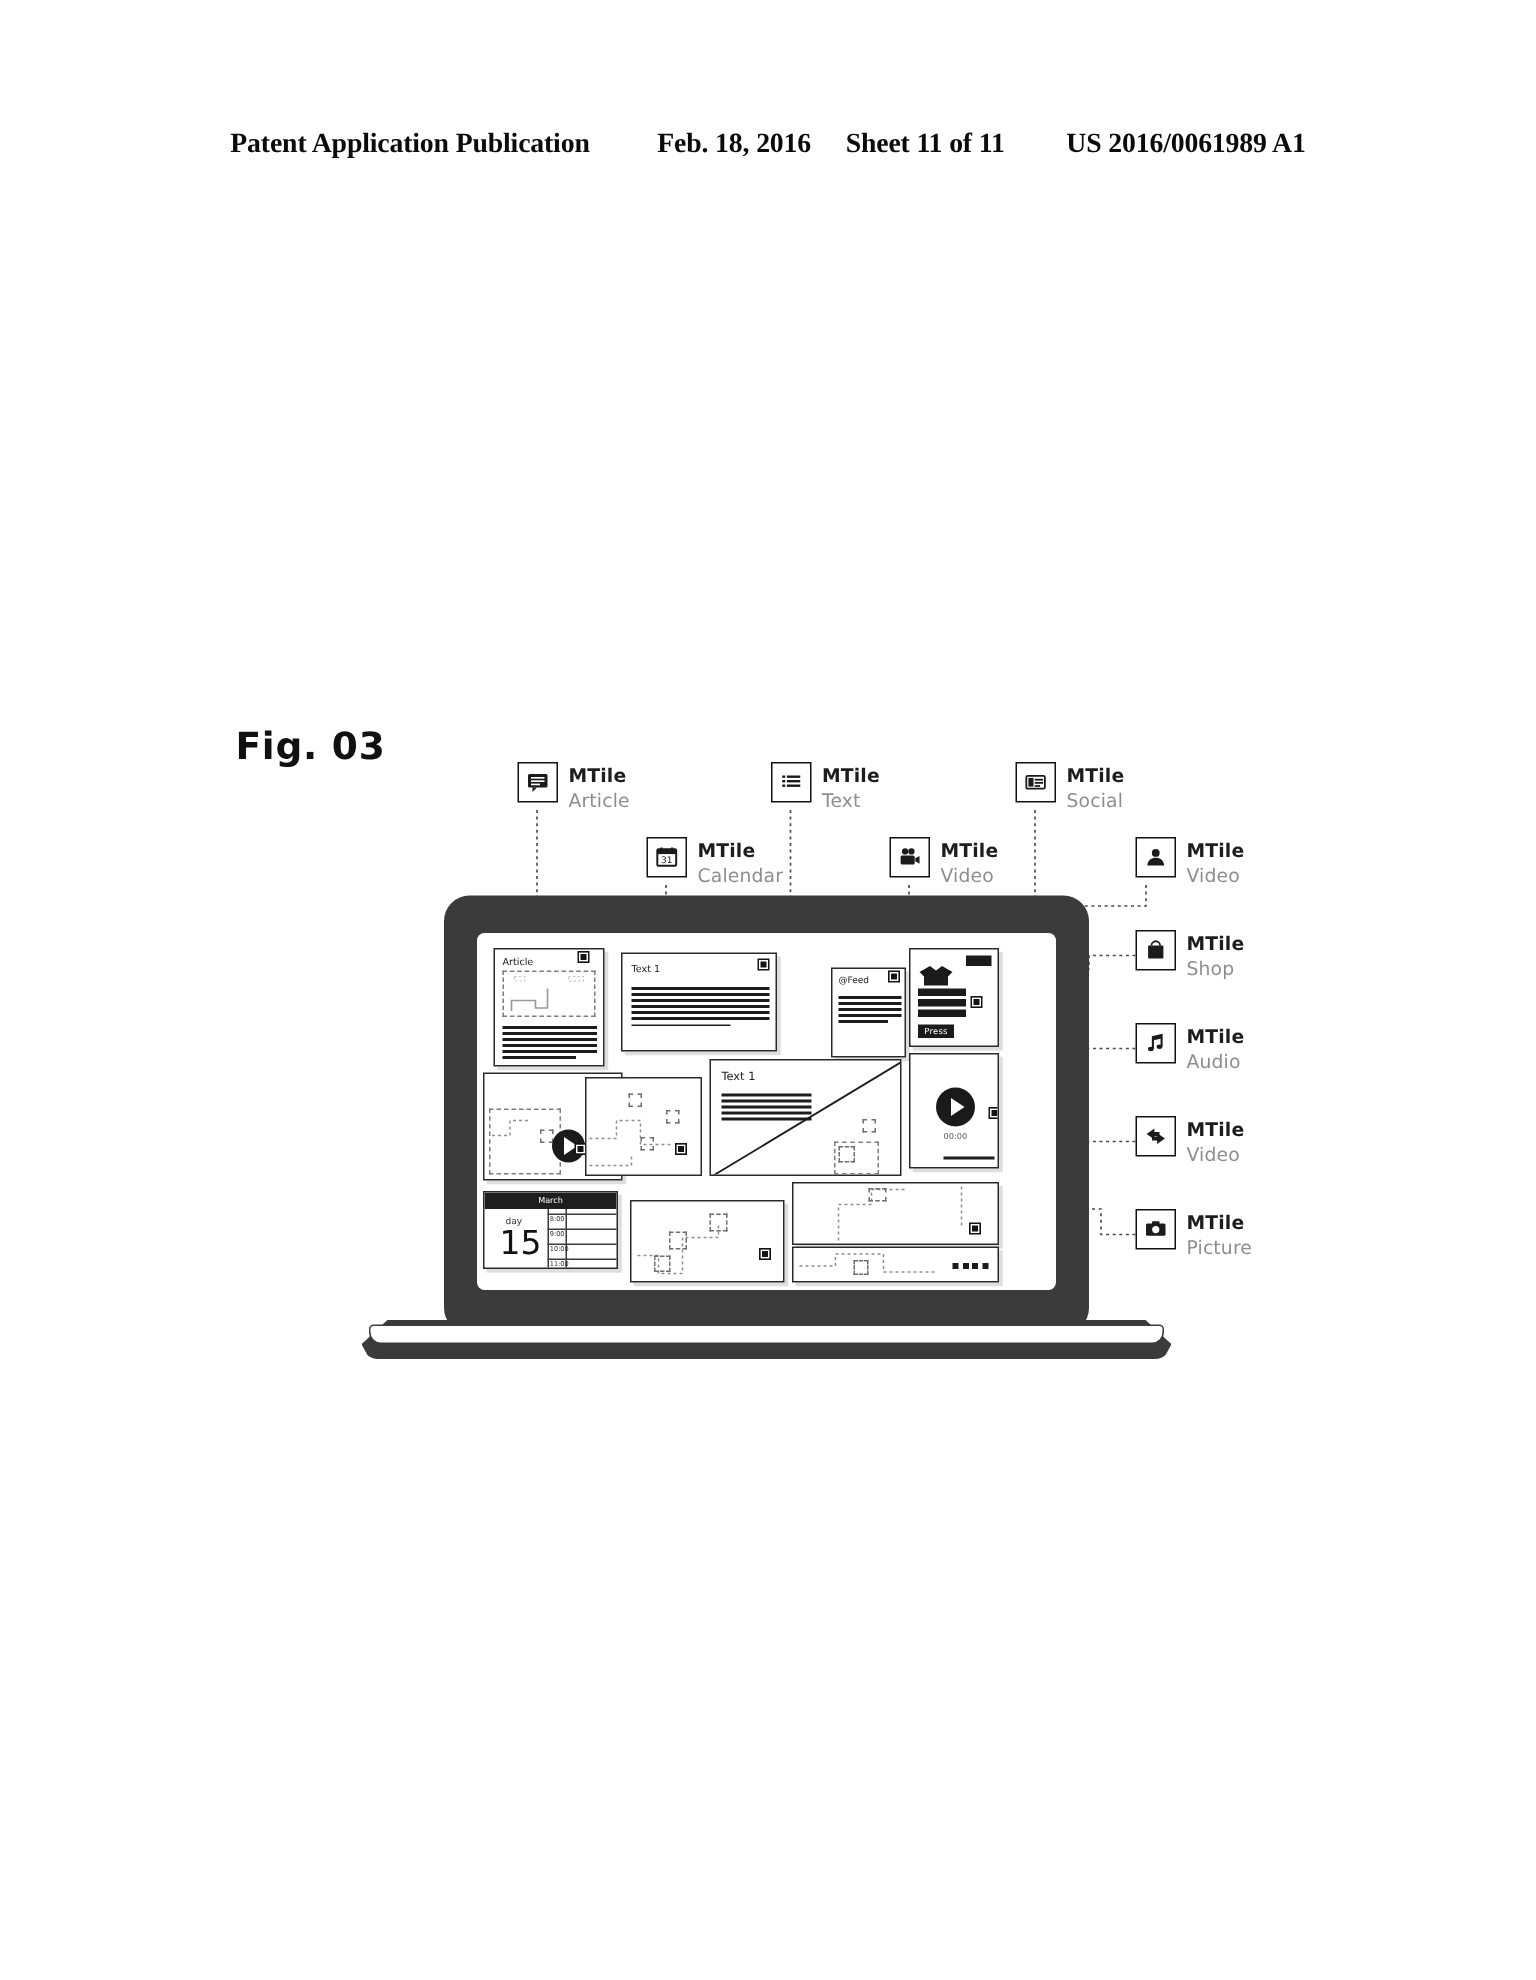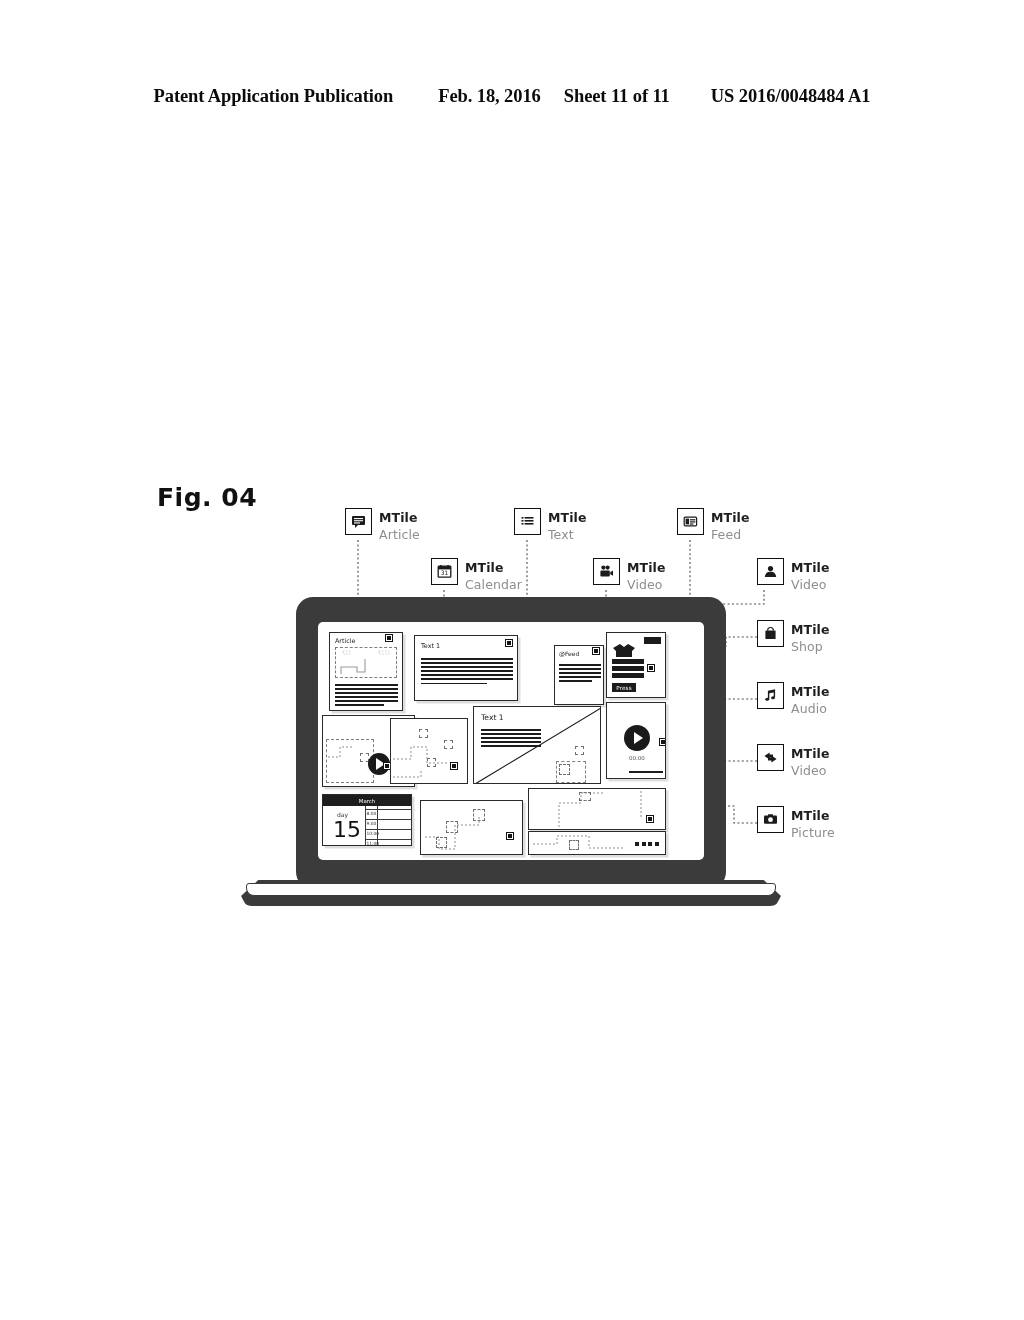--- a/index.html
+++ b/index.html
@@ -219,24 +219,24 @@
 </head>
 <body>
 
 <div id="patent-header">
   <span>Patent Application Publication</span>
   <span class="hdr-gap1"></span>
   <span>Feb. 18, 2016</span>
   <span class="hdr-gap2"></span>
   <span>Sheet 11 of 11</span>
   <span class="hdr-gap3"></span>
-  <span>US 2016/0048484 A1</span>
+  <span>US 2016/0061989 A1</span>
 </div>
 
-<div id="fig-label">Fig. 04</div>
+<div id="fig-label">Fig. 03</div>
 
 <div id="scene">
 
   <svg id="connectors" viewBox="0 0 1024 1320" width="1024" height="1320" fill="none">
     <g stroke="#4a4a4a" stroke-width="1.1" fill="none">
 
       <path d="M358 540 L358 566 L358 600 L358 628" stroke-dasharray="2,2.4"></path>
       <path d="M358 628 L382 628 L382 641" stroke-dasharray="0"></path>
 
       <path d="M444 590 L444 700 L444 790 L392 790 L392 806" stroke-dasharray="2,2.4"></path>
@@ -332,21 +332,21 @@
       <svg width="17" height="17" viewBox="0 0 17 17">
         <rect x="2.2" y="4.2" width="12.4" height="8.6" rx="1" fill="none" stroke="#1b1b1b" stroke-width="1.2"></rect>
         <rect x="3.6" y="5.6" width="3.4" height="5.8" fill="#1b1b1b"></rect>
         <rect x="7.8" y="6.2" width="5.6" height="1.2" fill="#1b1b1b"></rect>
         <rect x="7.8" y="8.3" width="5.6" height="1.2" fill="#1b1b1b"></rect>
         <rect x="7.8" y="10.4" width="3.6" height="1.2" fill="#1b1b1b"></rect>
       </svg>
     </span>
     <span class="txt">
       <span class="t1">MTile</span><br>
-      <span class="t2">Feed</span>
+      <span class="t2">Social</span>
     </span>
   </div>
 
   <div class="callout" style="left:757px; top:558px;">
     <span class="ico">
       <svg width="17" height="17" viewBox="0 0 17 17">
         <circle cx="8.5" cy="5.6" r="2.6" fill="#1b1b1b"></circle>
         <path d="M2.8 14 C3.4 10 5.6 8.8 8.5 8.8 C11.4 8.8 13.6 10 14.2 14 Z" fill="#1b1b1b"></path>
       </svg>
     </span>

